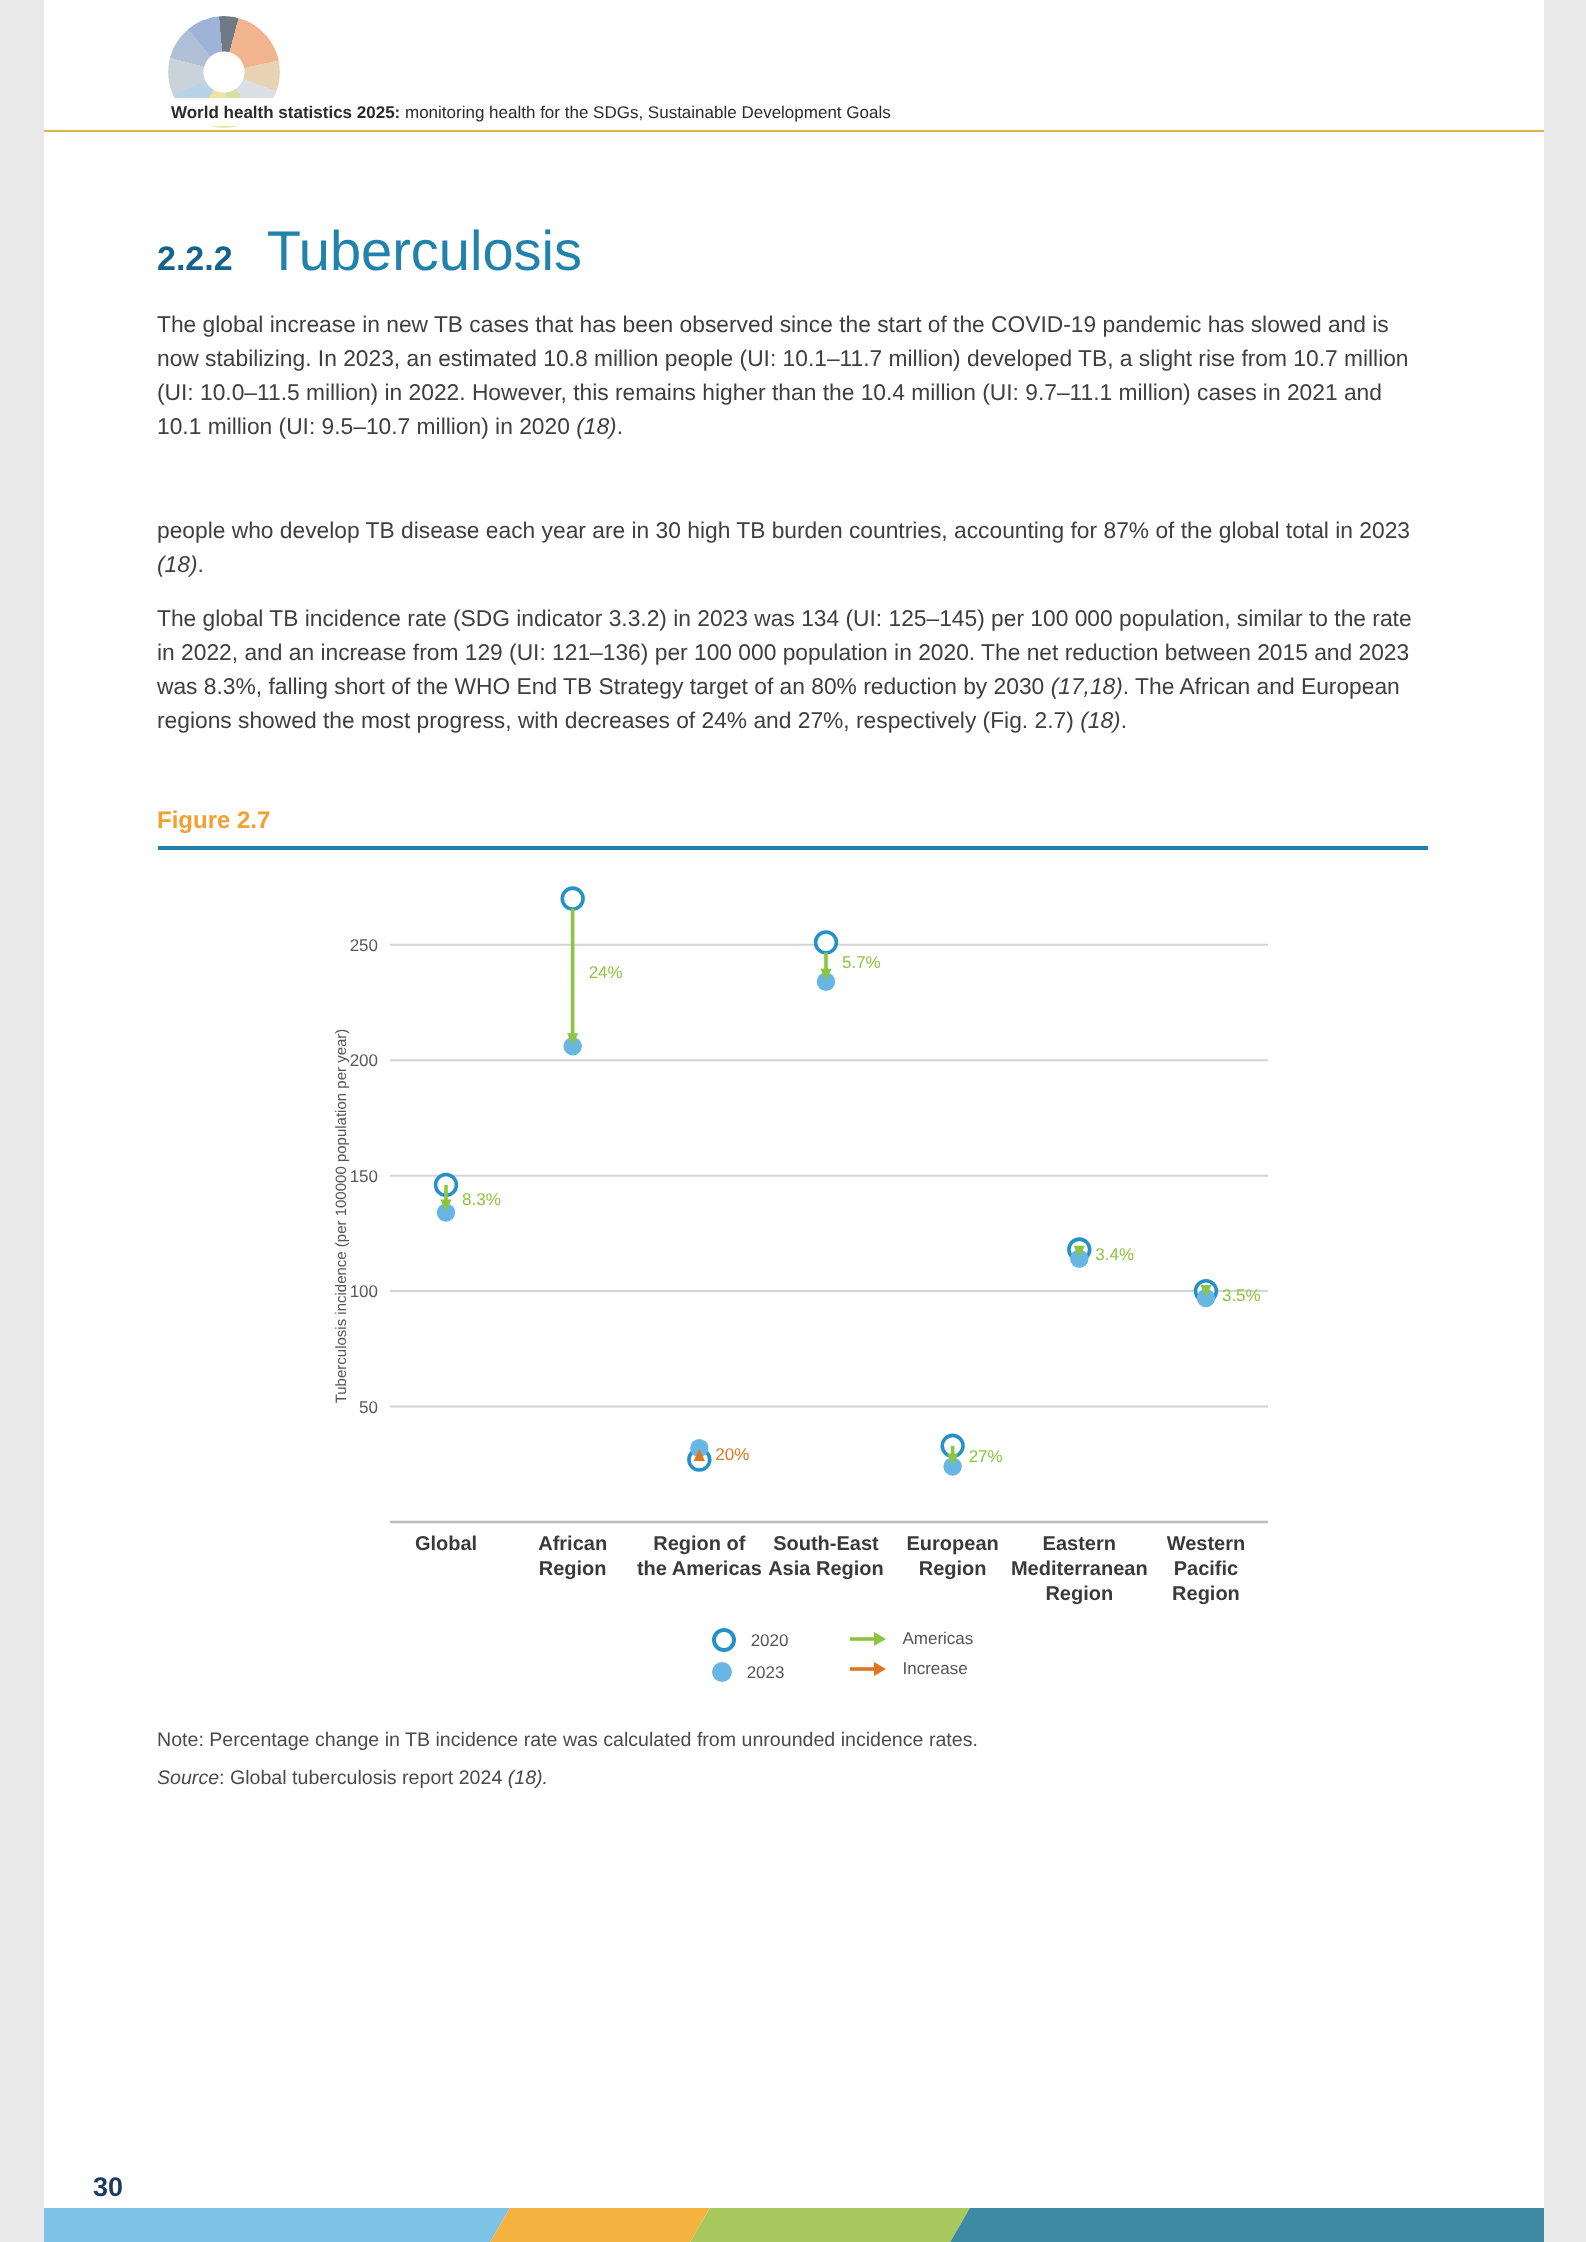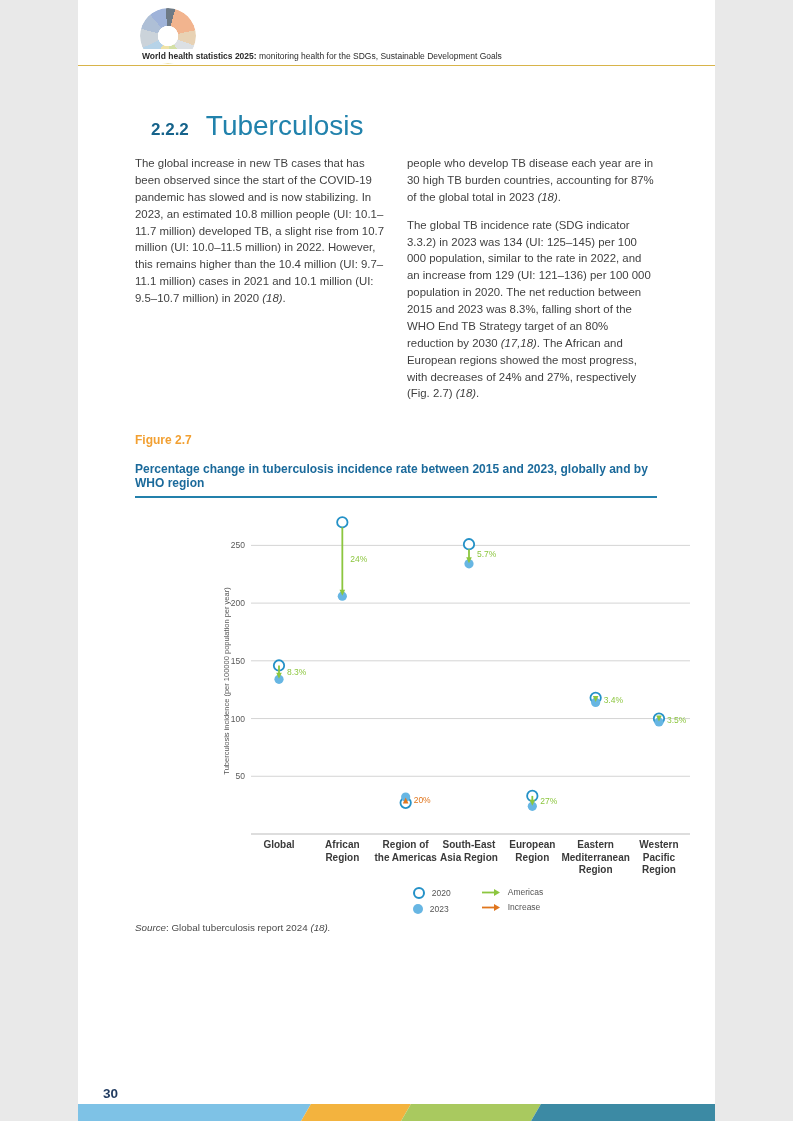--- a/index.html
+++ b/index.html
@@ -1,40 +1,40 @@
 <!DOCTYPE html>
 <html style="--heading-num: #16638B; --heading-title: #2182AC; --body: #3F3F3F; --fig-label: #F2A032; --fig-title: #1B6A9B; --fig-rule: #2380AB; --gold: #D8B44A; --navy: #1F3A5F;"><head>
 <meta charset="utf-8">
 <style>
   html,body{margin:0;padding:0;background:#e9e9e9;font-family:"Liberation Sans",sans-serif;}
-  .page{position:relative;width:637px;height:1121px;background:#fff;margin:0 auto;overflow:hidden;}
+  .page{position:relative;width:750px;height:1121px;background:#fff;margin:0 auto;overflow:hidden;}
 
   
   .hdr{position:relative;height:70px;}
   .logo-donut{position:absolute;left:62px;top:8px;width:56px;height:56px;border-radius:50%;
     background:conic-gradient(from -40deg,#9FB3D9 0 35deg,#6E7A85 35deg 55deg,#F2B48E 55deg 118deg,
       #E8D2B4 118deg 150deg,#DCE0E4 150deg 185deg,#D3E0A6 185deg 215deg,#EFE3A8 215deg 250deg,
       #B6D3E8 250deg 285deg,#CBD3DA 285deg 325deg,#AEBFD6 325deg 360deg);
     -webkit-mask:radial-gradient(circle,transparent 0 10px,#000 10.5px);
     mask:radial-gradient(circle,transparent 0 10px,#000 10.5px);}
   .hdr-text{position:absolute;left:64px;top:49px;background:#fff;padding:2px 8px 2px 0;
     font-size:8.5px;color:#2b2b2b;white-space:nowrap;}
   .hdr-text .b{font-weight:bold;}
   .gold-rule{position:absolute;left:0;right:0;top:65px;height:0;border-top:1.6px solid var(--gold,#D8B44A);}
 
   
   main{padding:0 58px 0 57px;}
-  h1{display:flex;align-items:baseline;gap:17px;margin:40px 0 0 16px;}
+  h1{display:flex;align-items:baseline;gap:17px;margin:40px 0 0 0;}
   .sec-num{font-size:17px;font-weight:bold;color:var(--heading-num,#16638B);}
   .sec-title{font-size:28px;font-weight:normal;color:var(--heading-title,#2182AC);}
-  .columns{display:flex;gap:22px;margin-top:13px;min-height:228px;}
+  .columns{display:flex;gap:22px;margin-top:13px;min-height:228px;flex-direction:column;}
   .col{flex:1;font-size:11.4px;line-height:1.48;color:var(--body,#3F3F3F);}
   .col p{margin:0 0 11px 0;}
 
-  .figure-head{display:flex;align-items:baseline;gap:15px;margin-top:20px;flex-direction:column;}
+  .figure-head{display:flex;align-items:baseline;gap:15px;margin-top:20px;}
   .fig-label{font-size:12px;font-weight:bold;color:var(--fig-label,#F2A032);white-space:nowrap;}
   .fig-title{font-size:12px;font-weight:bold;color:var(--fig-title,#1B6A9B);}
   .fig-rule{height:0;border-top:2px solid var(--fig-rule,#2380AB);margin-top:6px;}
 
   .chart-wrap{width:510px;margin:16px 0 0 88px;}
   #tb-chart{display:block;width:510px;height:370px;overflow:visible;}
   #tb-chart text{font-family:"Liberation Sans",sans-serif;}
 
   .legend{display:flex;justify-content:center;gap:30px;margin-top:3px;}
   .legend-col{display:flex;flex-direction:column;gap:5px;}
@@ -79,21 +79,20 @@
         <p>The global increase in new TB cases that has been observed since the start of the COVID-19 pandemic has slowed and is now stabilizing. In 2023, an estimated 10.8 million people (UI: 10.1–11.7 million) developed TB, a slight rise from 10.7 million (UI: 10.0–11.5 million) in 2022. However, this remains higher than the 10.4 million (UI: 9.7–11.1 million) cases in 2021 and 10.1 million (UI: 9.5–10.7 million) in 2020 <i>(18)</i>.</p>
       </div>
       <div class="col">
         <p>people who develop TB disease each year are in 30 high TB burden countries, accounting for 87% of the global total in 2023 <i>(18)</i>.</p>
         <p>The global TB incidence rate (SDG indicator 3.3.2) in 2023 was 134 (UI: 125–145) per 100 000 population, similar to the rate in 2022, and an increase from 129 (UI: 121–136) per 100 000 population in 2020. The net reduction between 2015 and 2023 was 8.3%, falling short of the WHO End TB Strategy target of an 80% reduction by 2030 <i>(17,18)</i>. The African and European regions showed the most progress, with decreases of 24% and 27%, respectively (Fig. 2.7) <i>(18)</i>.</p>
       </div>
     </div>
 
     <div class="figure-head">
       <span class="fig-label">Figure 2.7</span>
-      <span class="fig-title">Percentage change in tuberculosis incidence rate between 2015 and 2023, globally and by WHO region</span>
     </div>
     <div class="fig-rule"></div>
 
     <div class="chart-wrap">
       <svg id="tb-chart" viewBox="0 0 510 370">
           <line x1="28" y1="262.275" x2="467" y2="262.275" stroke="#D4D4D4" stroke-width="1"></line>
           <text x="22" y="265.275" text-anchor="end" font-size="8.5" fill="#595959">50</text>
           <line x1="28" y1="204.55" x2="467" y2="204.55" stroke="#D4D4D4" stroke-width="1"></line>
           <text x="22" y="207.55" text-anchor="end" font-size="8.5" fill="#595959">100</text>
           <line x1="28" y1="146.825" x2="467" y2="146.825" stroke="#D4D4D4" stroke-width="1"></line>
@@ -184,20 +183,21 @@
             <svg width="20" height="9">
                 <line class="shaft" x1="1" y1="4.5" x2="13" y2="4.5" stroke-width="1.8" stroke="#E0761E"></line>
                 <path class="head" d="M13 1 L19 4.5 L13 8 Z" fill="#E0761E"></path>
               </svg>
             <span>Increase</span>
           </div>
         </div>
       </div>
     </div>
 
+    <p class="note">Note: Percentage change in TB incidence rate was calculated from unrounded incidence rates.</p>
     <p class="source"><span class="italic">Source</span><span>: Global tuberculosis report 2024 </span><span class="italic">(18).</span></p>
   </main>
 
   <div class="page-number">30</div>
 
   <div class="footer-band">
     <div class="band-seg seg-0" style="background: rgb(126, 194, 230);"></div>
     <div class="band-seg seg-1" style="background: rgb(243, 179, 62);"></div>
     <div class="band-seg seg-2" style="background: rgb(169, 201, 95);"></div>
     <div class="band-seg seg-3" style="background: rgb(60, 138, 164);"></div>

